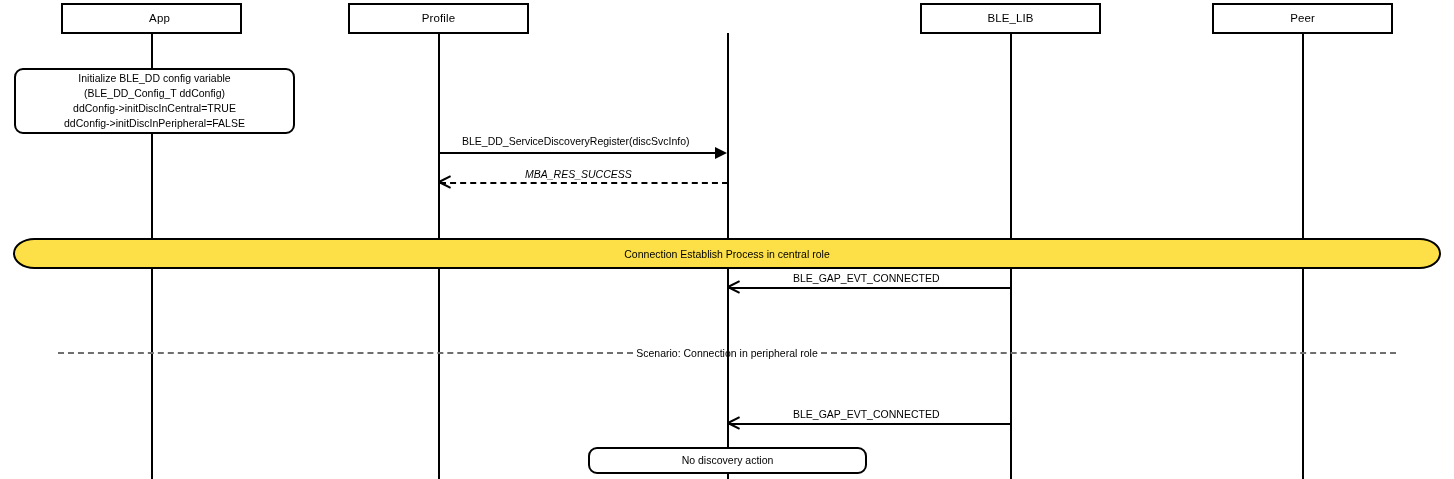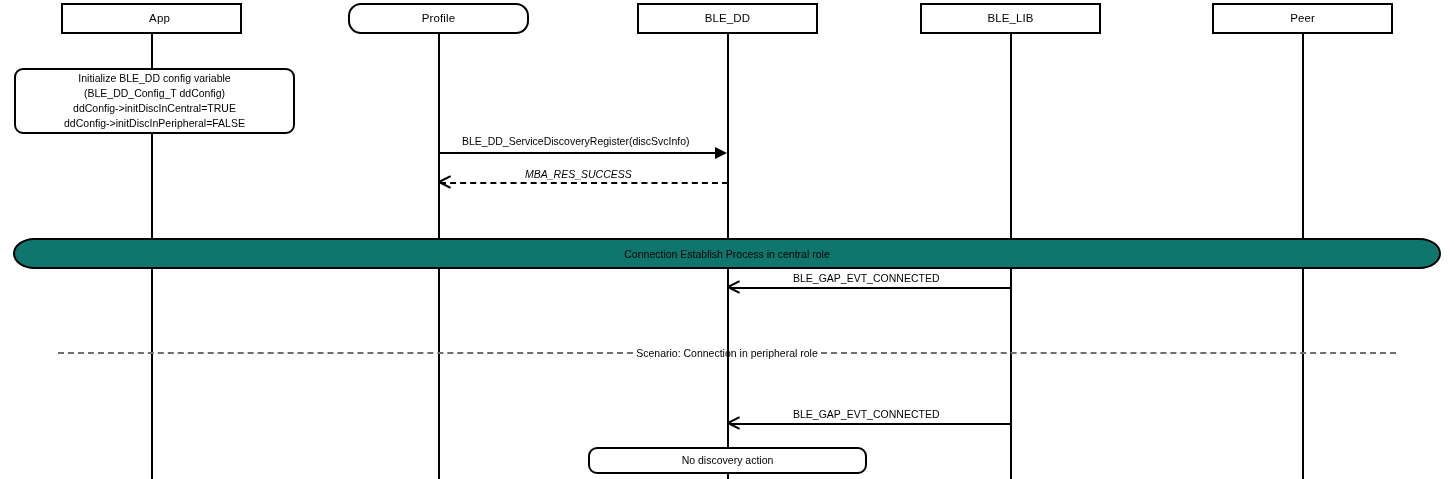--- a/index.html
+++ b/index.html
@@ -30,43 +30,40 @@
   .arrowL::after{transform:rotate(27deg);}
   .msglabel{position:absolute;font-size:10.5px;color:#000;white-space:nowrap;line-height:1;}
   .msglabel.italic{font-style:italic;}
 
   
   .divider{position:absolute;display:flex;align-items:center;}
   .divider .dline{flex:1 1 auto;border-top:2px dashed #6f6f6f;height:0;}
   .divider .dtext{flex:0 0 auto;font-size:10.5px;color:#000;white-space:nowrap;padding:0 3px;}
 
   
-  .fragment{position:absolute;box-sizing:border-box;border:2px solid #000;background:#0f766e;
+  .fragment{position:absolute;box-sizing:border-box;border:2px solid #000;background:#fde047;
             border-radius:22px/16px;display:flex;align-items:center;justify-content:center;}
   .fragment .ftext{font-size:10.5px;color:#000;white-space:nowrap;}
 </style>
 </head>
 <body>
 
 <div id="canvas">
 
   <div class="lifeline" style="left:151px;top:33px;height:446px;"></div>
   <div class="lifeline" style="left:438px;top:33px;height:446px;"></div>
   <div class="lifeline" style="left:727px;top:33px;height:446px;"></div>
   <div class="lifeline" style="left:1010px;top:33px;height:446px;"></div>
   <div class="lifeline" style="left:1302px;top:33px;height:446px;"></div>
 
   <div class="participant" style="left:61px;top:3px;width:181px;height:31px;padding-left:16px;">
     <span class="plabel">App</span>
   </div>
-  <div class="participant" style="left:348px;top:3px;width:181px;height:31px;border-radius:13px;">
+  <div class="participant" style="left:348px;top:3px;width:181px;height:31px;">
     <span class="plabel">Profile</span>
-  </div>
-  <div class="participant" style="left:637px;top:3px;width:181px;height:31px;">
-    <span class="plabel">BLE_DD</span>
   </div>
   <div class="participant" style="left:920px;top:3px;width:181px;height:31px;">
     <span class="plabel">BLE_LIB</span>
   </div>
   <div class="participant" style="left:1212px;top:3px;width:181px;height:31px;">
     <span class="plabel">Peer</span>
   </div>
 
   <div class="rbox" style="left:14px;top:68px;width:281px;height:66px;">
     <span class="rtext">Initialize BLE_DD config variable

